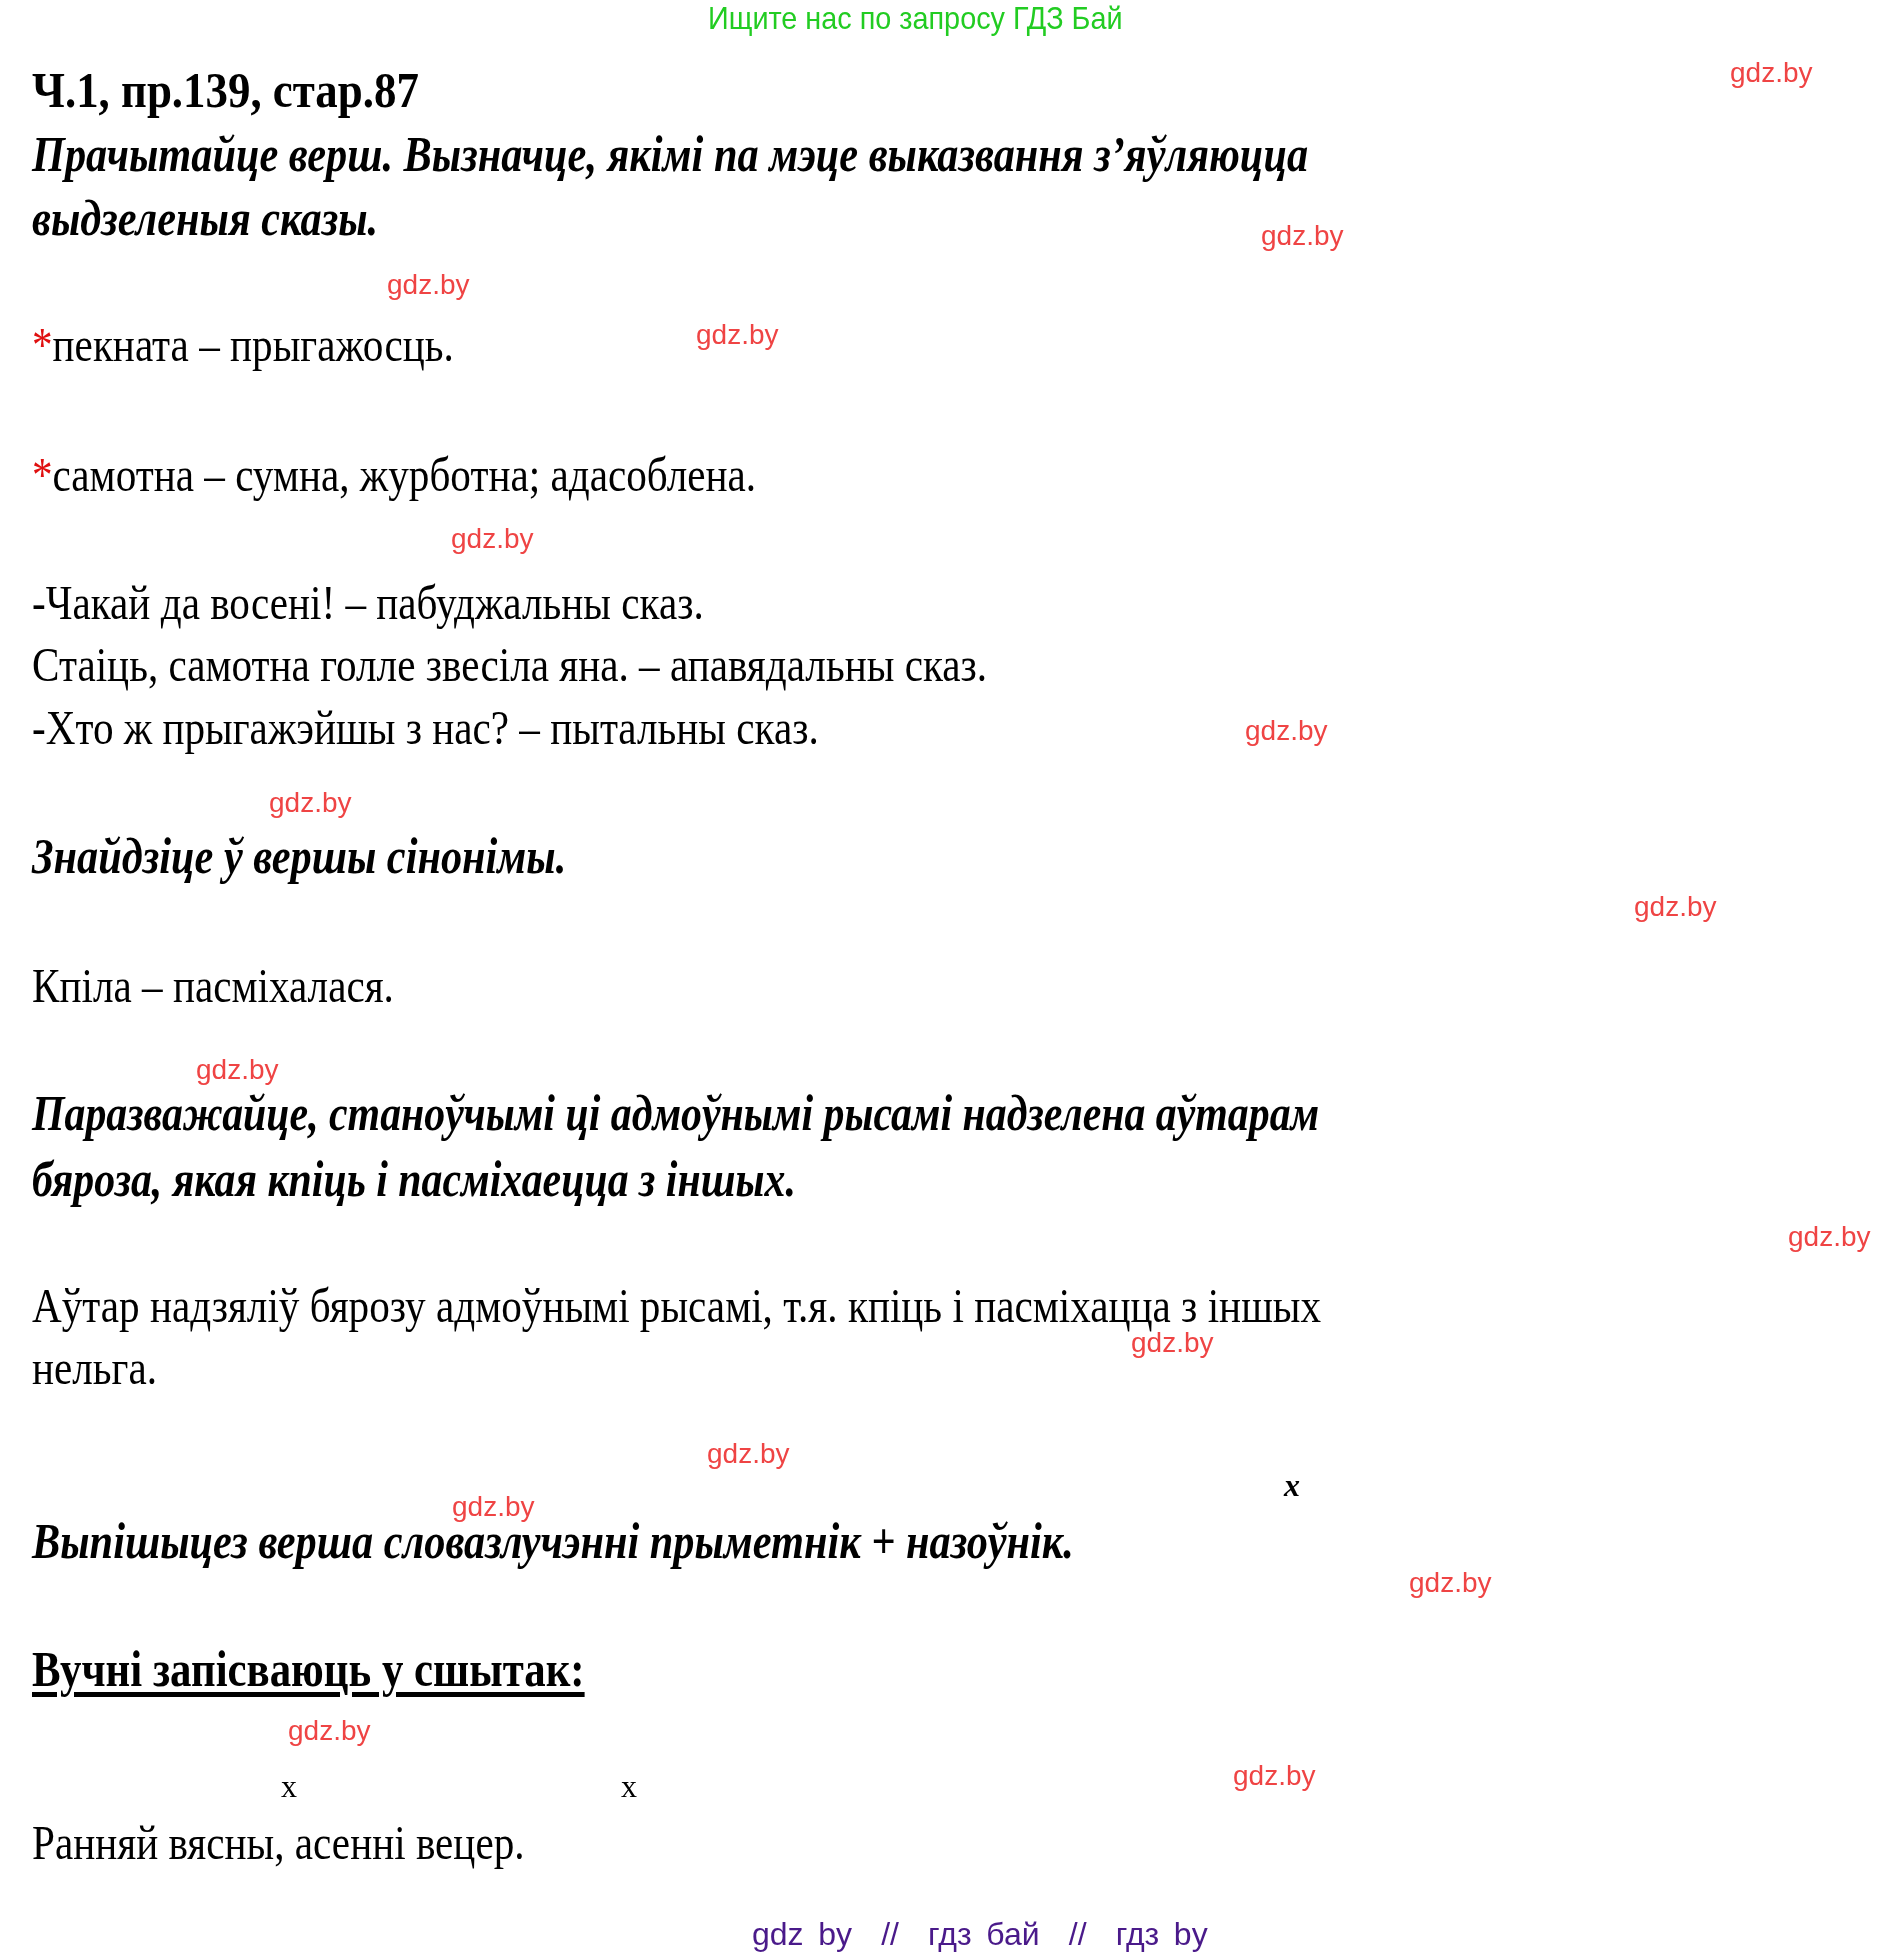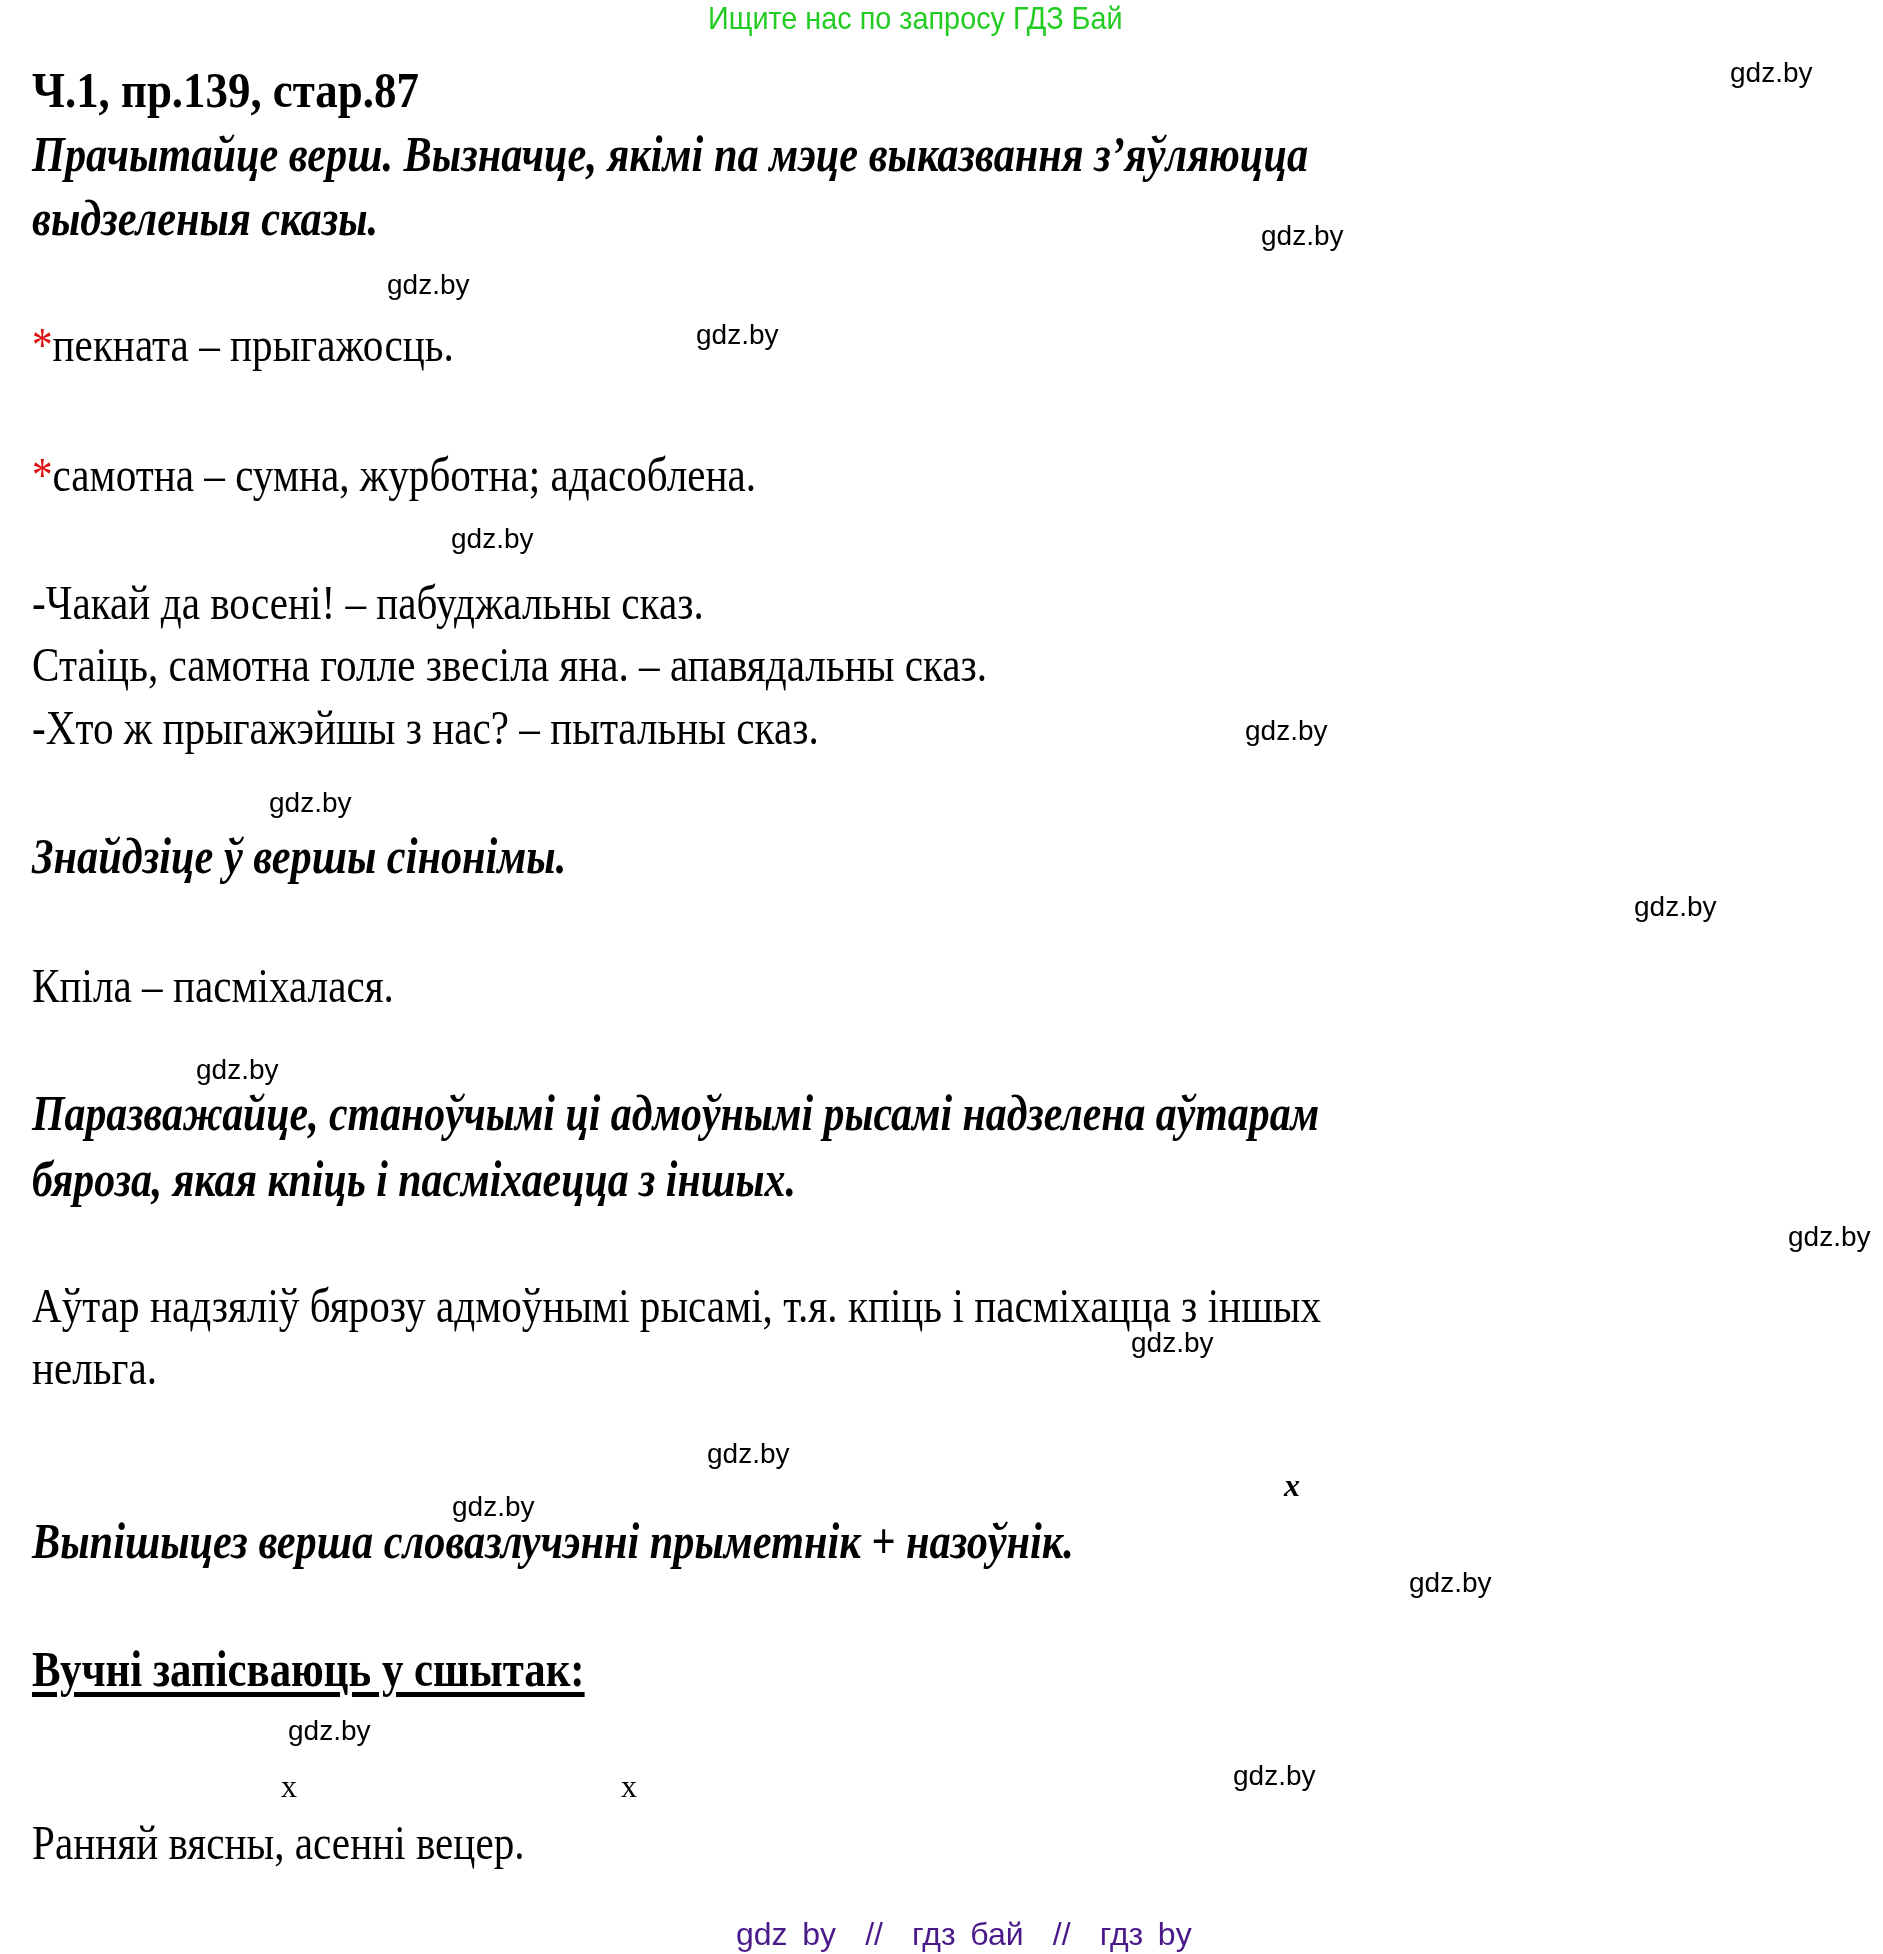--- a/index.html
+++ b/index.html
@@ -4,21 +4,21 @@
 <style>
   html, body { margin:0; padding:0; background:#ffffff; }
   body { width:1883px; height:1954px; position:relative; overflow:hidden; }
   .abs { position:absolute; white-space:nowrap; }
   .serif { font-family:"Liberation Serif", "DejaVu Serif", serif; color:#000; }
   .sans { font-family:"Liberation Sans", "DejaVu Sans", sans-serif; }
   .banner { color:#22cc22; font-size:32px; transform:scaleX(0.9); transform-origin:left top; }
   .title { font-size:51px; font-weight:bold; transform:scaleX(0.88); transform-origin:left top; }
   .task { font-size:51px; font-weight:bold; font-style:italic; transform-origin:left top; }
   .body-text { font-size:49px; transform-origin:left top; }
-  .wm { font-size:28px; color:#000000; }
+  .wm { font-size:28px; color:#ef4444; }
   .star { color:#e01010; }
   .underline { text-decoration:underline; text-decoration-thickness:4.7px; text-underline-offset:5.7px; }
   .mark { font-size:32px; }
   .footer { color:#4a1a8a; font-size:32px; word-spacing:5.7px; }
 </style>
 </head>
 <body>
 
 <div class="abs sans banner" style="left:708px; top:0px;">Ищите нас по запросу ГДЗ Бай</div>
 
@@ -65,14 +65,14 @@
 <div class="abs sans wm" style="left:1634px; top:891px;">gdz.by</div>
 <div class="abs sans wm" style="left:196px; top:1054px;">gdz.by</div>
 <div class="abs sans wm" style="left:1788px; top:1221px;">gdz.by</div>
 <div class="abs sans wm" style="left:1131px; top:1327px;">gdz.by</div>
 <div class="abs sans wm" style="left:707px; top:1438px;">gdz.by</div>
 <div class="abs sans wm" style="left:452px; top:1491px;">gdz.by</div>
 <div class="abs sans wm" style="left:1409px; top:1567px;">gdz.by</div>
 <div class="abs sans wm" style="left:288px; top:1715px;">gdz.by</div>
 <div class="abs sans wm" style="left:1233px; top:1760px;">gdz.by</div>
 
-<div class="abs sans footer" style="left:736px; top:1916px; white-space:pre;">gdz by  //  гдз бай  //  гдз by</div>
+<div class="abs sans footer" style="left:752px; top:1916px; white-space:pre;">gdz by  //  гдз бай  //  гдз by</div>
 
 
 </body></html>

